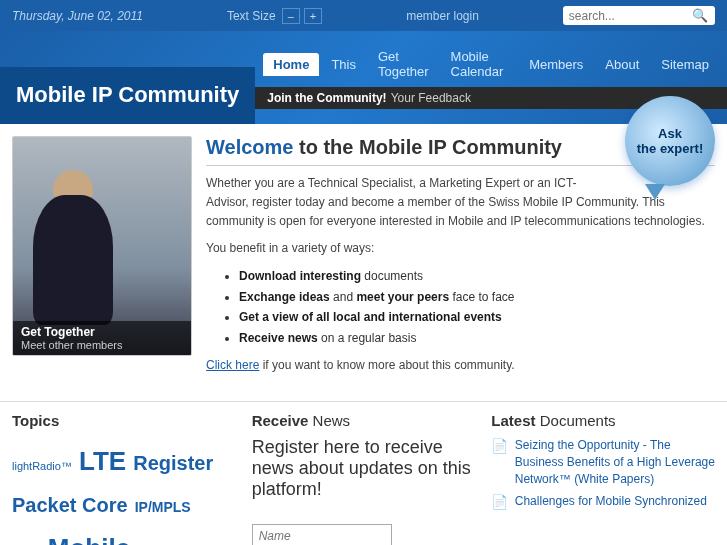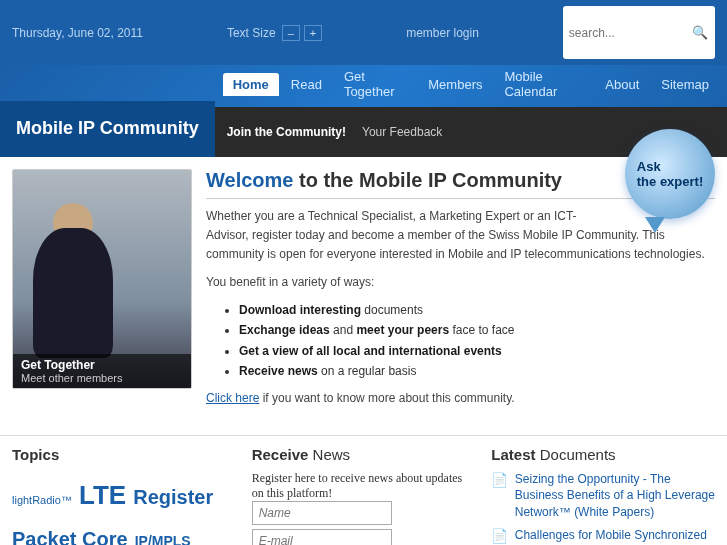--- a/index.html
+++ b/index.html
@@ -8,39 +8,39 @@
     
     #top-bar {
       background: #1a5fa8;
       display: flex;
       align-items: center;
       justify-content: space-between;
       padding: 6px 12px;
       color: #cde;
       font-size: 12px;
     }
-    #top-bar .date { color: #b8d4f0; }
+    #top-bar .date { color: #b8d4f0; font-style: italic; }
     #top-bar .text-size { display: flex; align-items: center; gap: 6px; color: #b8d4f0; }
     #top-bar .text-size-btns { display: flex; gap: 4px; }
     #top-bar .text-size-btns span {
       background: #1a5fa8;
       border: 1px solid #5590cc;
       color: #cde;
       padding: 1px 5px;
       cursor: pointer;
       font-size: 11px;
     }
     #top-bar .member-login { color: #b8d4f0; cursor: pointer; }
     #top-bar .search-box {
       display: flex;
       align-items: center;
       background: #fff;
       border-radius: 3px;
       overflow: hidden;
-      padding: 19px 6px;
+      padding: 2px 6px;
       gap: 4px;
     }
     #top-bar .search-box input {
       border: none;
       outline: none;
       font-size: 12px;
       color: #999;
       width: 120px;
       background: transparent;
     }
@@ -49,21 +49,21 @@
     
     #header {
       background: linear-gradient(135deg, #1a5fa8 0%, #2278cc 50%, #1a5fa8 100%);
       display: flex;
       align-items: stretch;
       min-height: 60px;
     }
     #site-title {
       background: #0d4a8a;
       color: #fff;
-      font-size: 18px;
+      font-size: 22px;
       font-weight: bold;
       padding: 14px 16px;
       min-width: 145px;
       display: flex;
       align-items: center;
       line-height: 1.3;
       margin-top: 36px;
     }
     #nav-area {
       flex: 1;
@@ -88,22 +88,22 @@
     }
     .nav-item.active {
       background: #fff;
       color: #1a5fa8;
       font-weight: bold;
     }
     #sub-nav {
       background: #2a2a2a;
       display: flex;
       align-items: center;
-      padding: 18px 12px;
-      gap: 16px;
+      padding: 4px 12px;
+      gap: 4px;
     }
     .sub-nav-item {
       color: #ccc;
       font-size: 12px;
       cursor: pointer;
     }
     .sub-nav-item.highlight { color: #fff; font-weight: bold; }
 
     
     #content-area {
@@ -170,21 +170,21 @@
       float: right;
       margin-left: 12px;
       margin-top: -40px;
       width: 90px;
       height: 90px;
       background: radial-gradient(circle at 40% 40%, #d0eaff, #5599cc);
       border-radius: 50%;
       display: flex;
       align-items: center;
       justify-content: center;
-      text-align: left;
+      text-align: center;
       font-weight: bold;
       color: #003366;
       font-size: 13px;
       cursor: pointer;
       box-shadow: 0 3px 8px rgba(0,80,180,0.3);
       position: relative;
     }
     #ask-expert::after {
       content: '';
       position: absolute;
@@ -252,24 +252,24 @@
     <input type="text" placeholder="search..." style="">
     <span class="search-icon-box">🔍</span>
   </div>
 </div>
 
 <div id="header">
   <div id="site-title">Mobile IP Community</div>
   <div id="nav-area">
     <nav id="main-nav">
       <a class="nav-item active">Home</a>
-      <a class="nav-item">Read</a>
+      <a class="nav-item">This</a>
       <a class="nav-item">Get Together</a>
+      <a class="nav-item">Mobile Calendar</a>
       <a class="nav-item">Members</a>
-      <a class="nav-item">Mobile Calendar</a>
       <a class="nav-item">About</a>
       <a class="nav-item">Sitemap</a>
     </nav>
     <div id="sub-nav">
       <span class="sub-nav-item highlight">Join the Community!</span>
       <span class="sub-nav-item">Your Feedback</span>
     </div>
   </div>
 </div>
 
@@ -324,21 +324,21 @@
       
       
     </div>
   </div>
 
   <div class="bottom-col">
     <h3>
       <strong class="bold">Receive</strong>
       <span class="light"> News</span>
     </h3>
-    <p style="font-size:12px;margin-bottom:0;font-family:Liberation Serif, serif;">Register here to receive news about updates on this platform!</p>
+    <p style="font-size:18px;margin-bottom:24px;">Register here to receive news about updates on this platform!</p>
     <input class="form-input" type="text" placeholder="Name" style="">
     <input class="form-input" type="text" placeholder="E-mail" style="">
   </div>
 
   <div class="bottom-col">
     <h3>
       <strong class="bold">Latest</strong>
       <span class="light"> Documents</span>
     </h3>
     <div class="doc-item">

